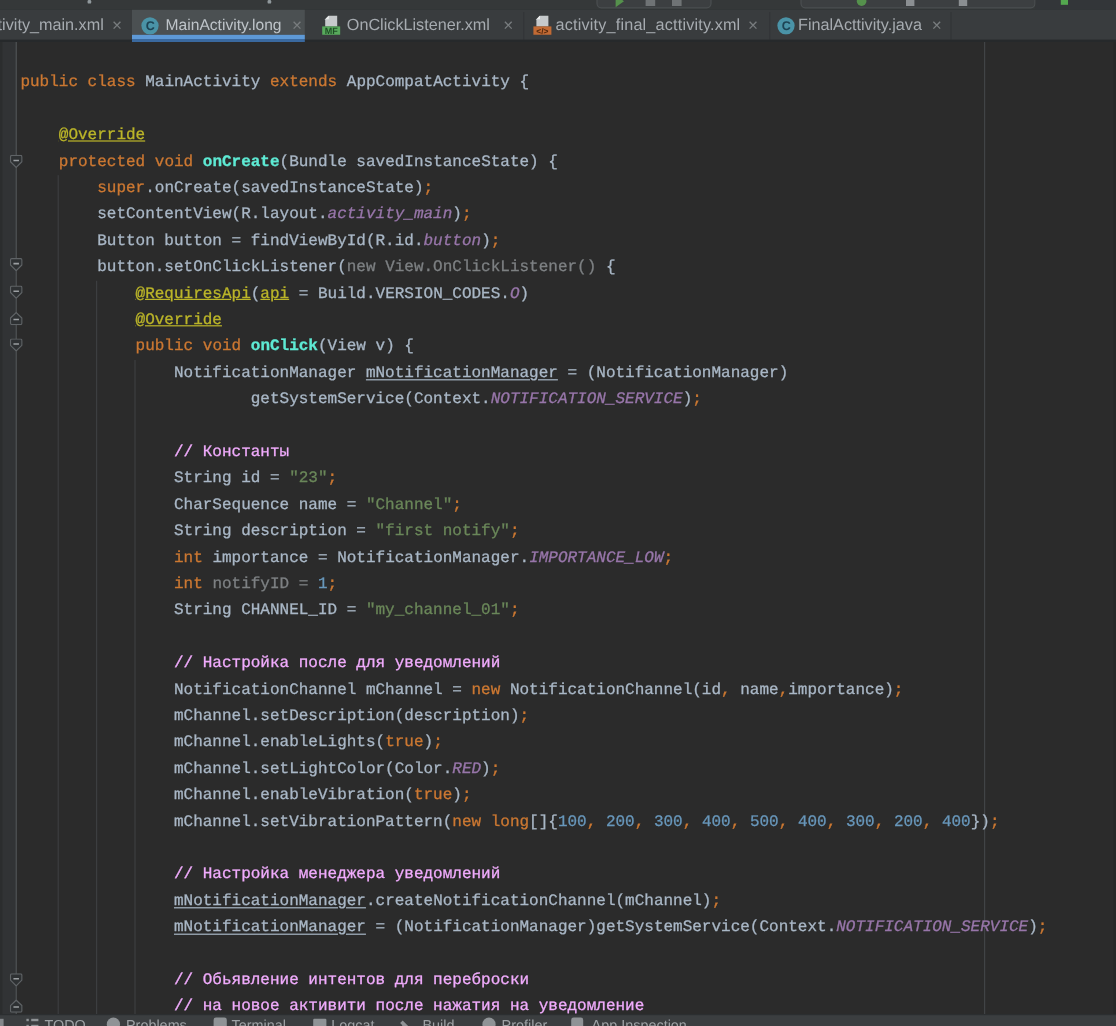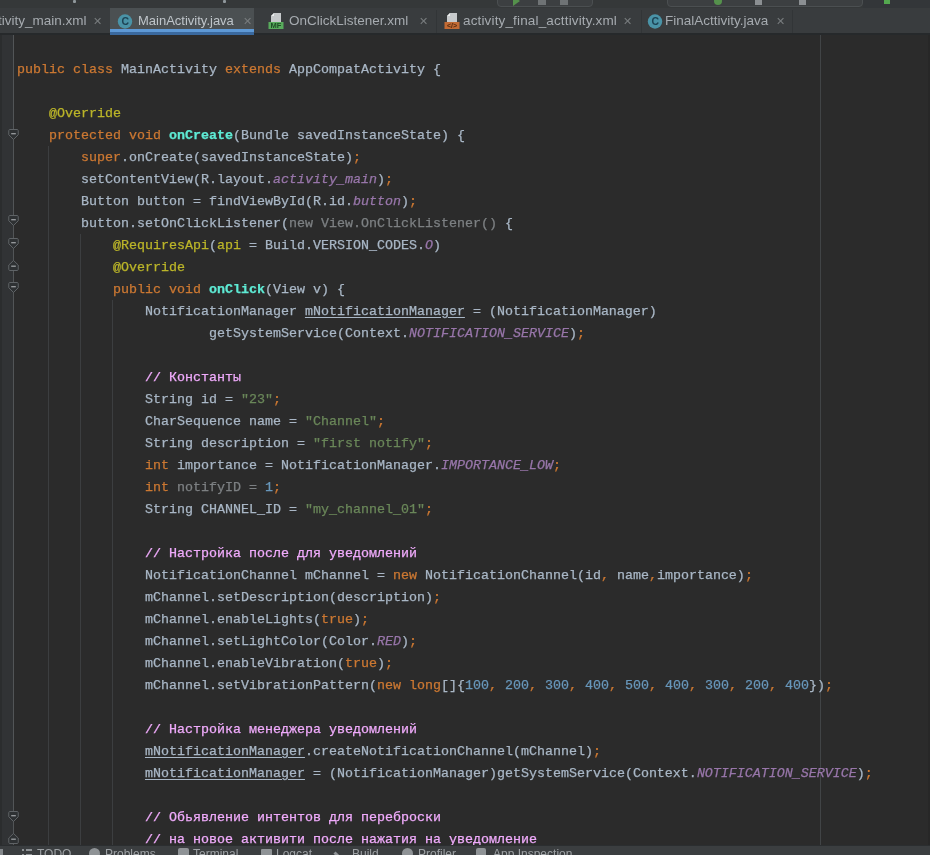--- a/index.html
+++ b/index.html
@@ -25,21 +25,21 @@
   #gutterline{position:absolute;left:13px;top:0;width:1px;height:810px;background:#525557;}
   .iguide{position:absolute;width:1px;background:#3c3e40;}
   #marginline{position:absolute;left:820px;top:0;width:1px;height:810px;background:#414446;}
   #code{position:absolute;left:17px;top:23.5px;margin:0;
         font-family:"Liberation Mono",monospace;font-size:13.333px;line-height:22px;
         color:#a9b7c6;white-space:pre;-webkit-text-stroke:0.25px;}
   .k{color:#cc7832;}
   .s{color:#6a8759;}
   .n{color:#6897bb;}
   .c{color:#f0abfc;}
-  .a{color:#bbb529;}
+  .a{color:#bbb529;text-decoration:underline;}
   .m{color:#5eead4;font-weight:bold;}
   .f{color:#9876aa;font-style:italic;}
   .g{color:#7d8083;}
   .u{text-decoration:underline;text-underline-offset:2px;}
   
   #statusbar{left:0;top:845px;width:930px;height:10px;background:#3b3e40;border-top:1px solid #2b2e30;box-sizing:border-box;}
   .sbitem{position:absolute;top:1px;font-size:12px;color:#9ea2a5;white-space:nowrap;}
   .sbicon{position:absolute;top:2px;}
 </style>
 </head>
@@ -67,21 +67,21 @@
 
   <div id="activetab"></div>
   <div id="underline"></div>
   <div class="tab" style="left:110px;width:144px;">
     <div class="ficon" style="left:7px;">
       <svg width="16" height="16">
           <circle cx="8" cy="8.5" r="7.2" fill="#4a93a7"></circle>
           <text x="8.2" y="12.4" text-anchor="middle" font-family="Liberation Sans" font-size="10.5" font-weight="bold" fill="#1d4354">C</text>
         </svg>
     </div>
-    <div class="tablabel" style="left:28px;color:#bec4c9;font-size:13px;">MainActivity.java</div>
+    <div class="tablabel" style="left:28px;color:#bec4c9;font-size:13px;">MainActivity.long</div>
     <div class="tabx" style="left:133px;">✕</div>
   </div>
 
   <div class="tab" style="left:255px;width:181px;">
     <div class="ficon" style="left:13px;">
       <svg width="16" height="16">
           <path d="M6 0 L13 0 L13 9 L3 9 L3 3 Z" fill="#c6c9cb"></path>
           <path d="M6 0 L6 3 L3 3 Z" fill="#eceeee"></path>
           <rect x="0.5" y="9" width="15" height="7.5" fill="#58ab5c"></rect>
           <text x="8" y="15.4" text-anchor="middle" font-family="Liberation Sans" font-size="7.5" font-weight="bold" fill="#1f4e26">MF</text>

